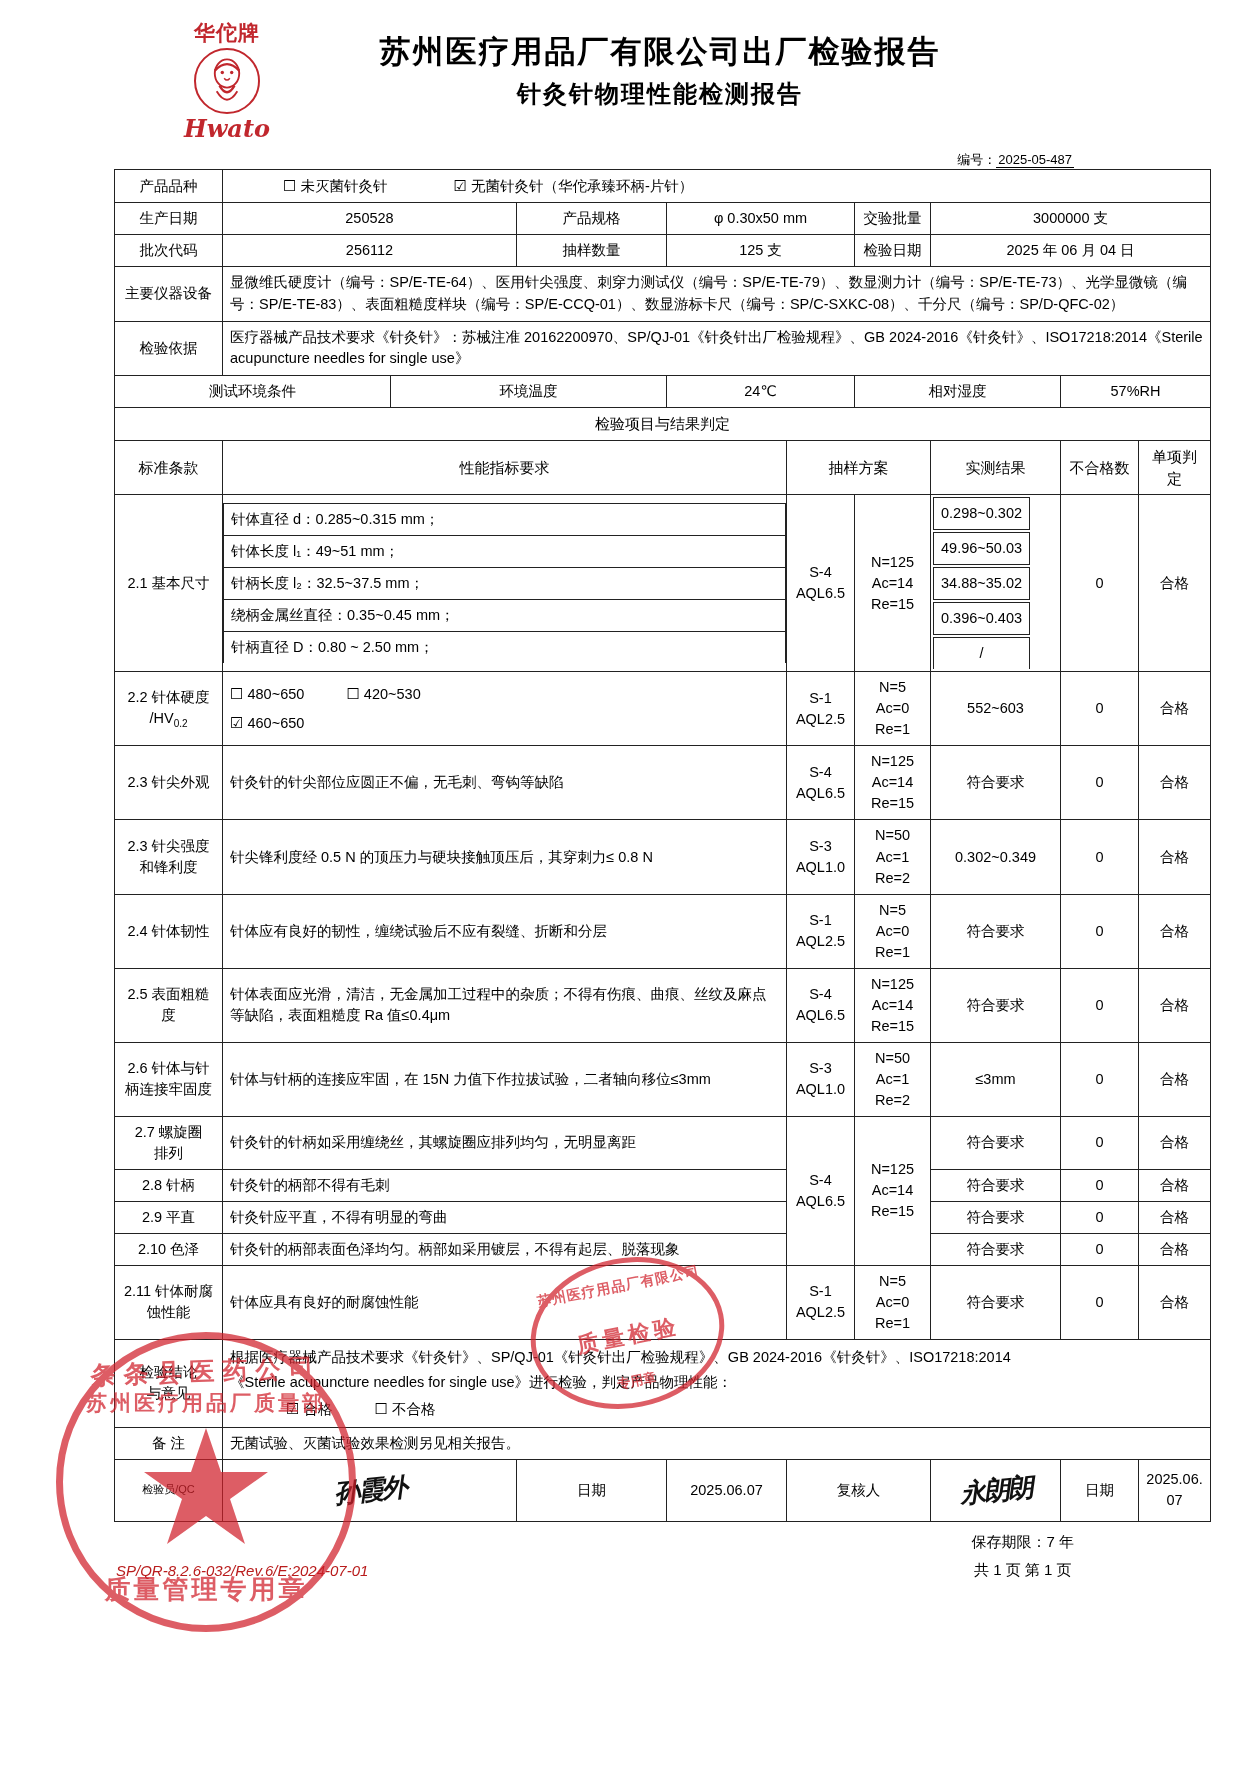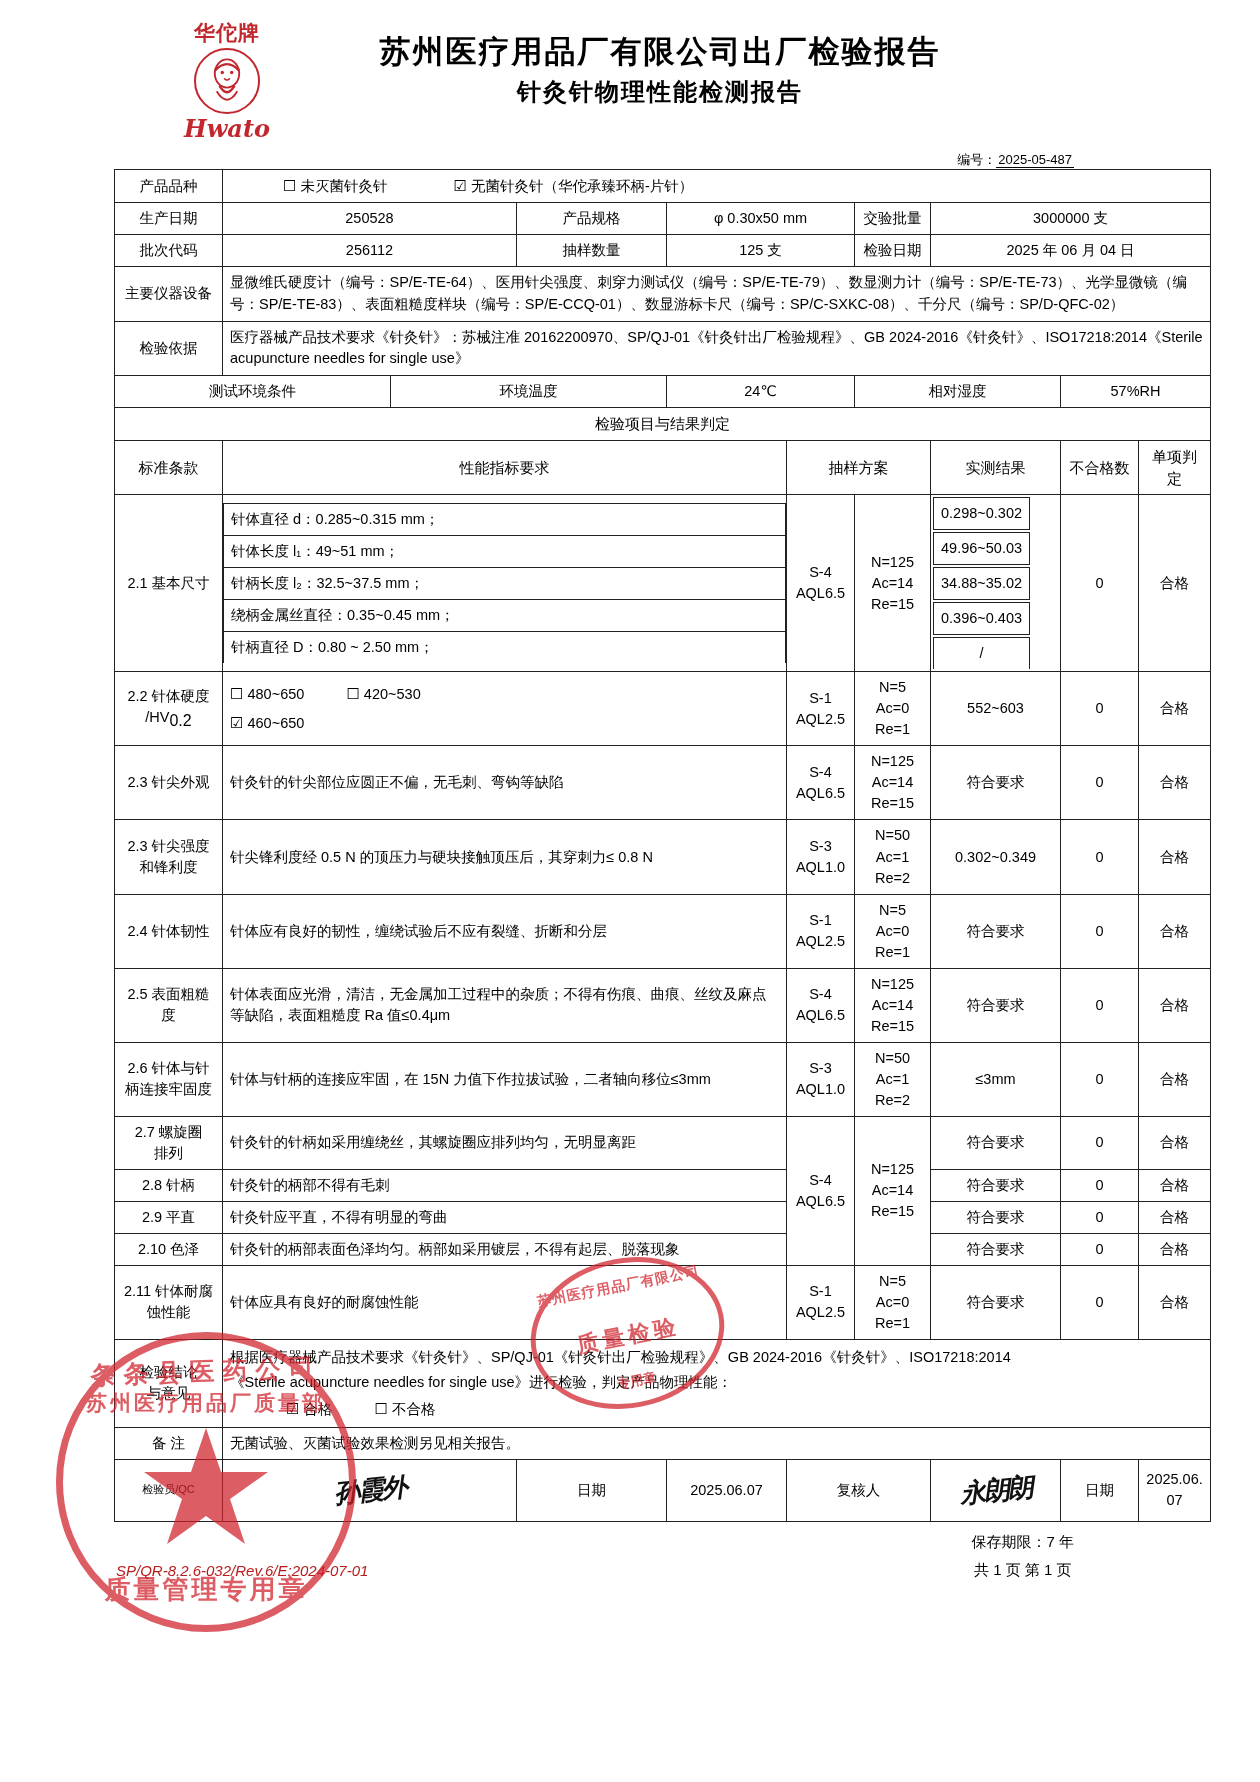--- a/index.html
+++ b/index.html
@@ -33,21 +33,21 @@
   .logo-word {
     font-family:"DejaVu Serif", serif; font-style:italic; font-weight:bold;
     font-size:24px; color:#c1272d; letter-spacing:0px; line-height:1;
   }
   .title-block { text-align:center; padding-left:60px; }
   .title-main {
     font-family:"DejaVu Sans","Liberation Sans",sans-serif;
     font-size:31px; font-weight:bold; letter-spacing:2px; line-height:1.5;
   }
   .title-sub {
-    font-family:Liberation Mono, monospace;
+    font-family:Liberation Serif, serif;
     font-size:24px; font-weight:bold; letter-spacing:2px; line-height:1.6;
   }
   .docno {
     text-align:right; font-size:13px; margin-top:6px; padding-right:72px;
   }
   .docno .val { border-bottom:1px solid #000; padding:0 2px; }
 
   
   table.rep {
     width:100%; border-collapse:collapse; table-layout:fixed;
@@ -61,21 +61,21 @@
   }
   .ctr { text-align:center; }
   .lbl { text-align:center; white-space:nowrap; }
   .sec-title { text-align:center; font-size:15px; padding:9px 0; }
   .hdr { text-align:center; font-size:15px; }
   .nowrap { white-space:nowrap; }
   .tight { line-height:1.5; }
   .small { font-size:11px; }
   .cellpad-lg { padding:9px 8px; }
   .chk { font-size:15px; }
-  .sub { font-size:16px; vertical-align:sub; }
+  .sub { font-size:10px; vertical-align:sub; }
 
   .subrow { width:100%; border-collapse:collapse; table-layout:fixed; }
   .subrow td { border:none; border-bottom:1px solid #555; padding:5px 6px; font-size:14.5px;}
   .subrow tr:last-child td { border-bottom:none; }
 
   .resgrid td { border:none; border-bottom:1px solid #555; text-align:center; padding:5px 2px; font-size:14.5px;}
   .resgrid tr:last-child td { border-bottom:none; }
 
   .conc { font-size:14.5px; line-height:1.75; padding:7px 8px; }
 

